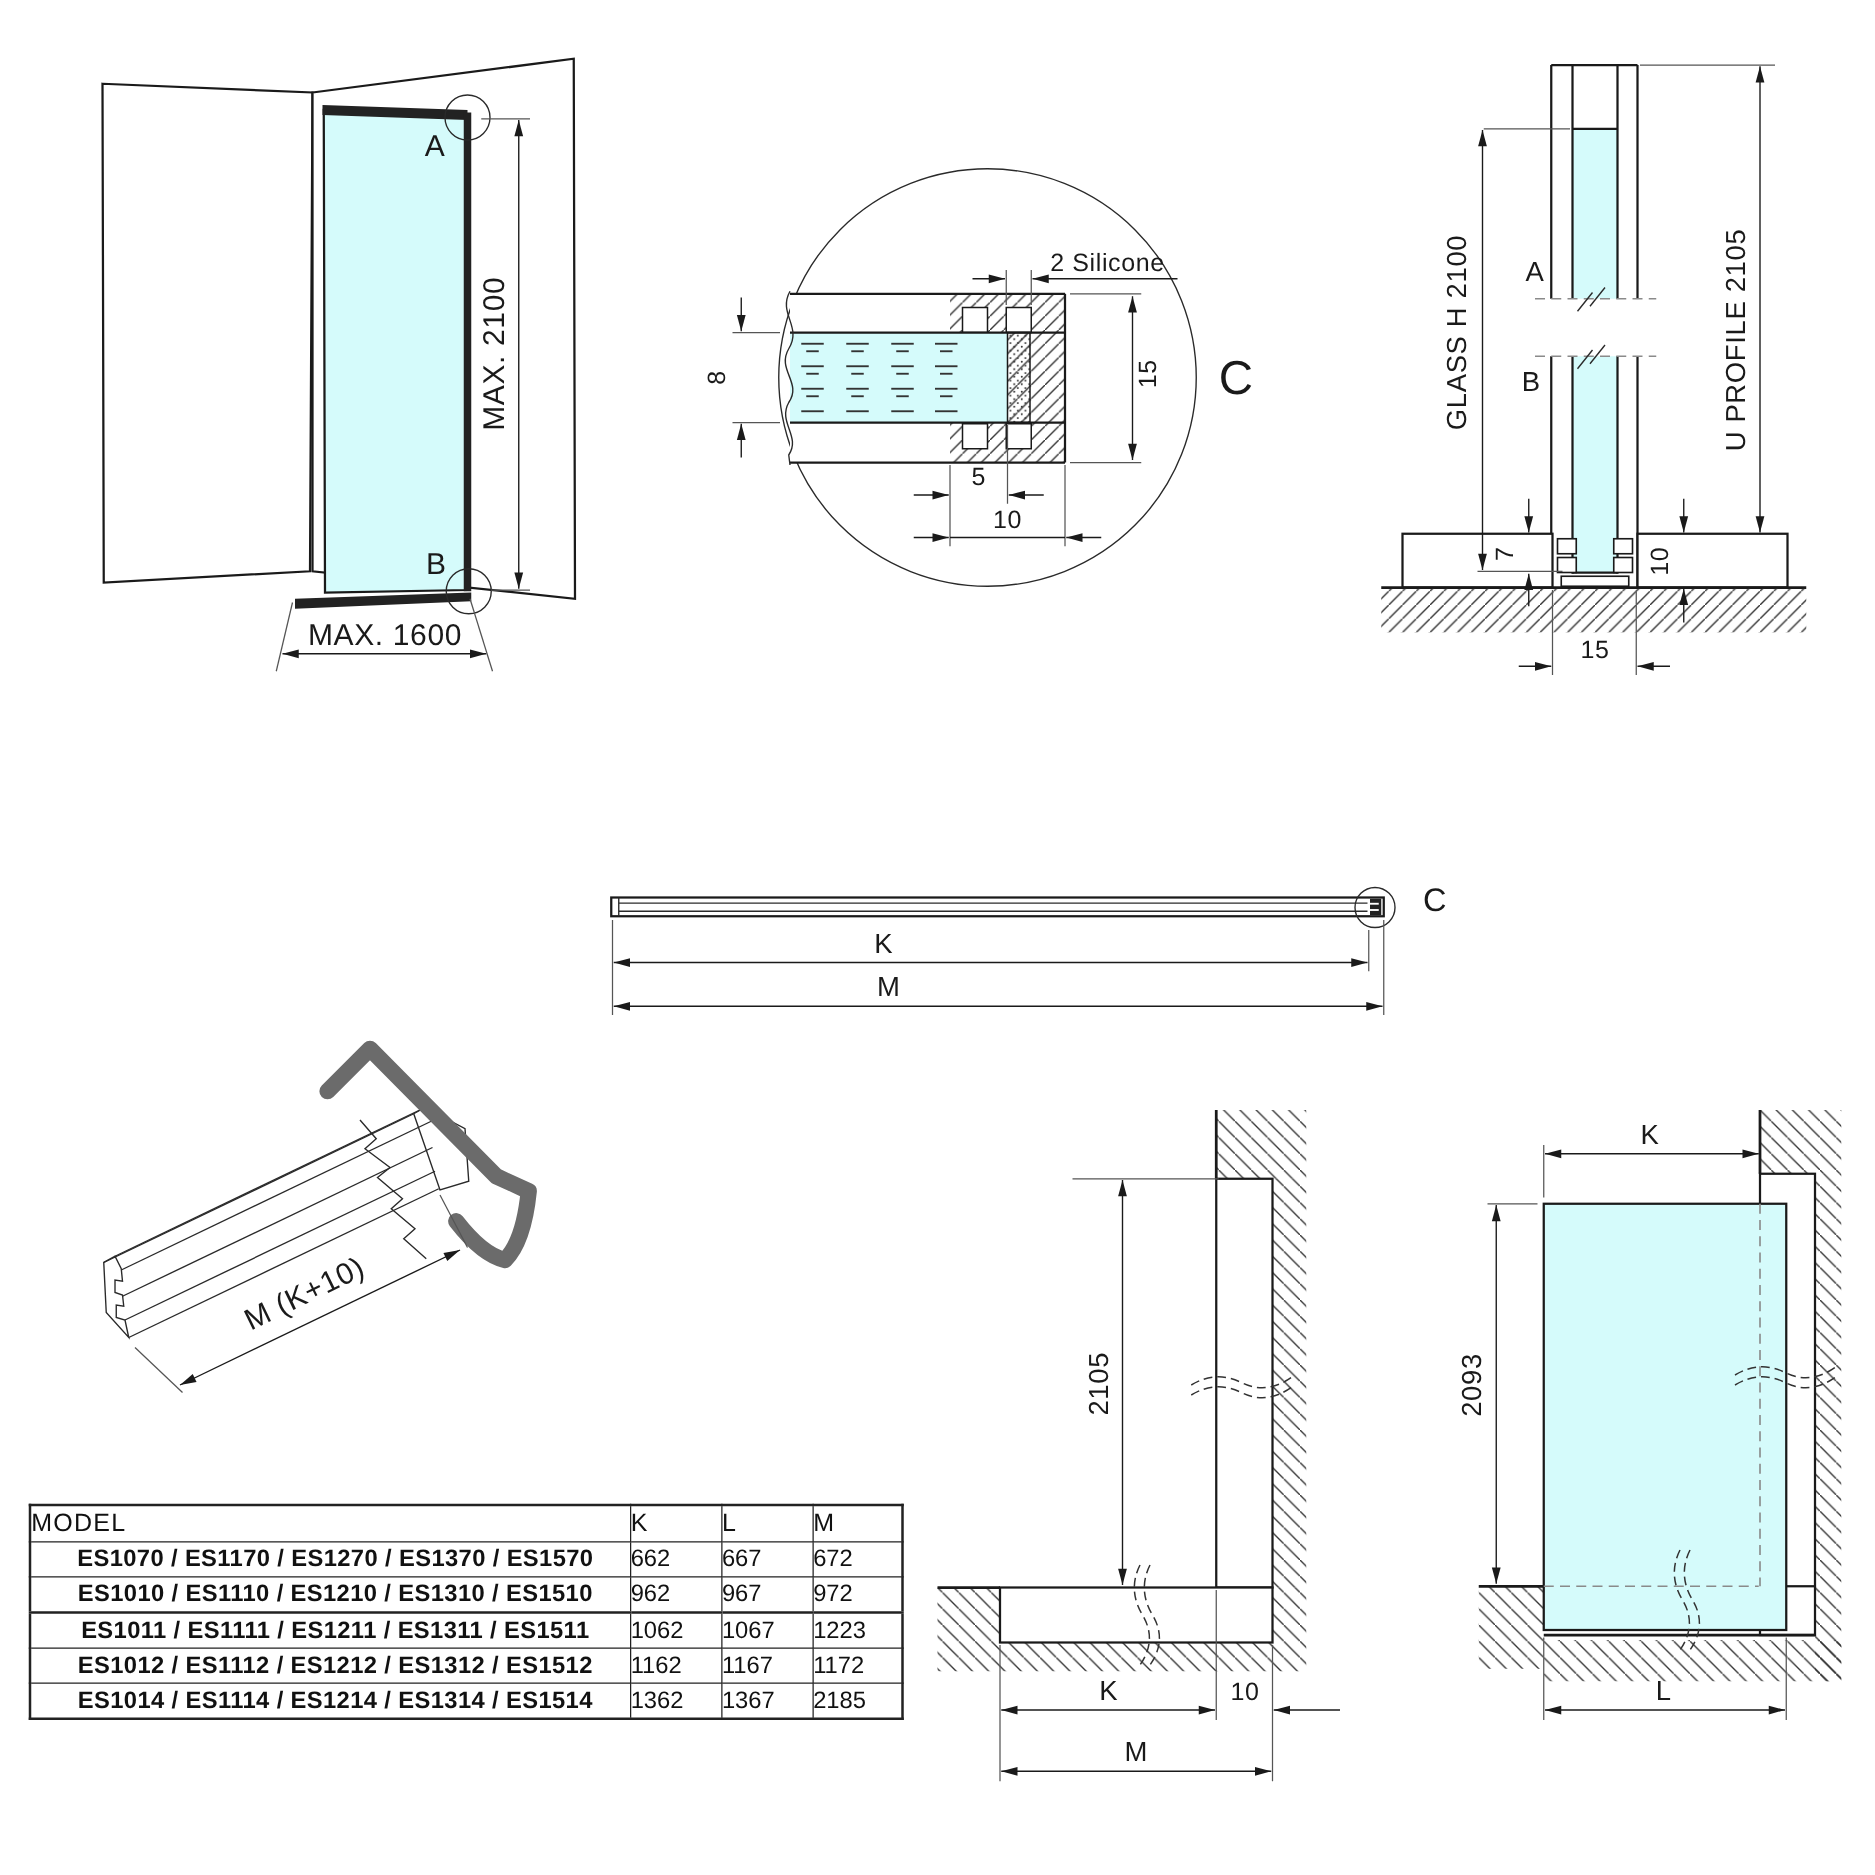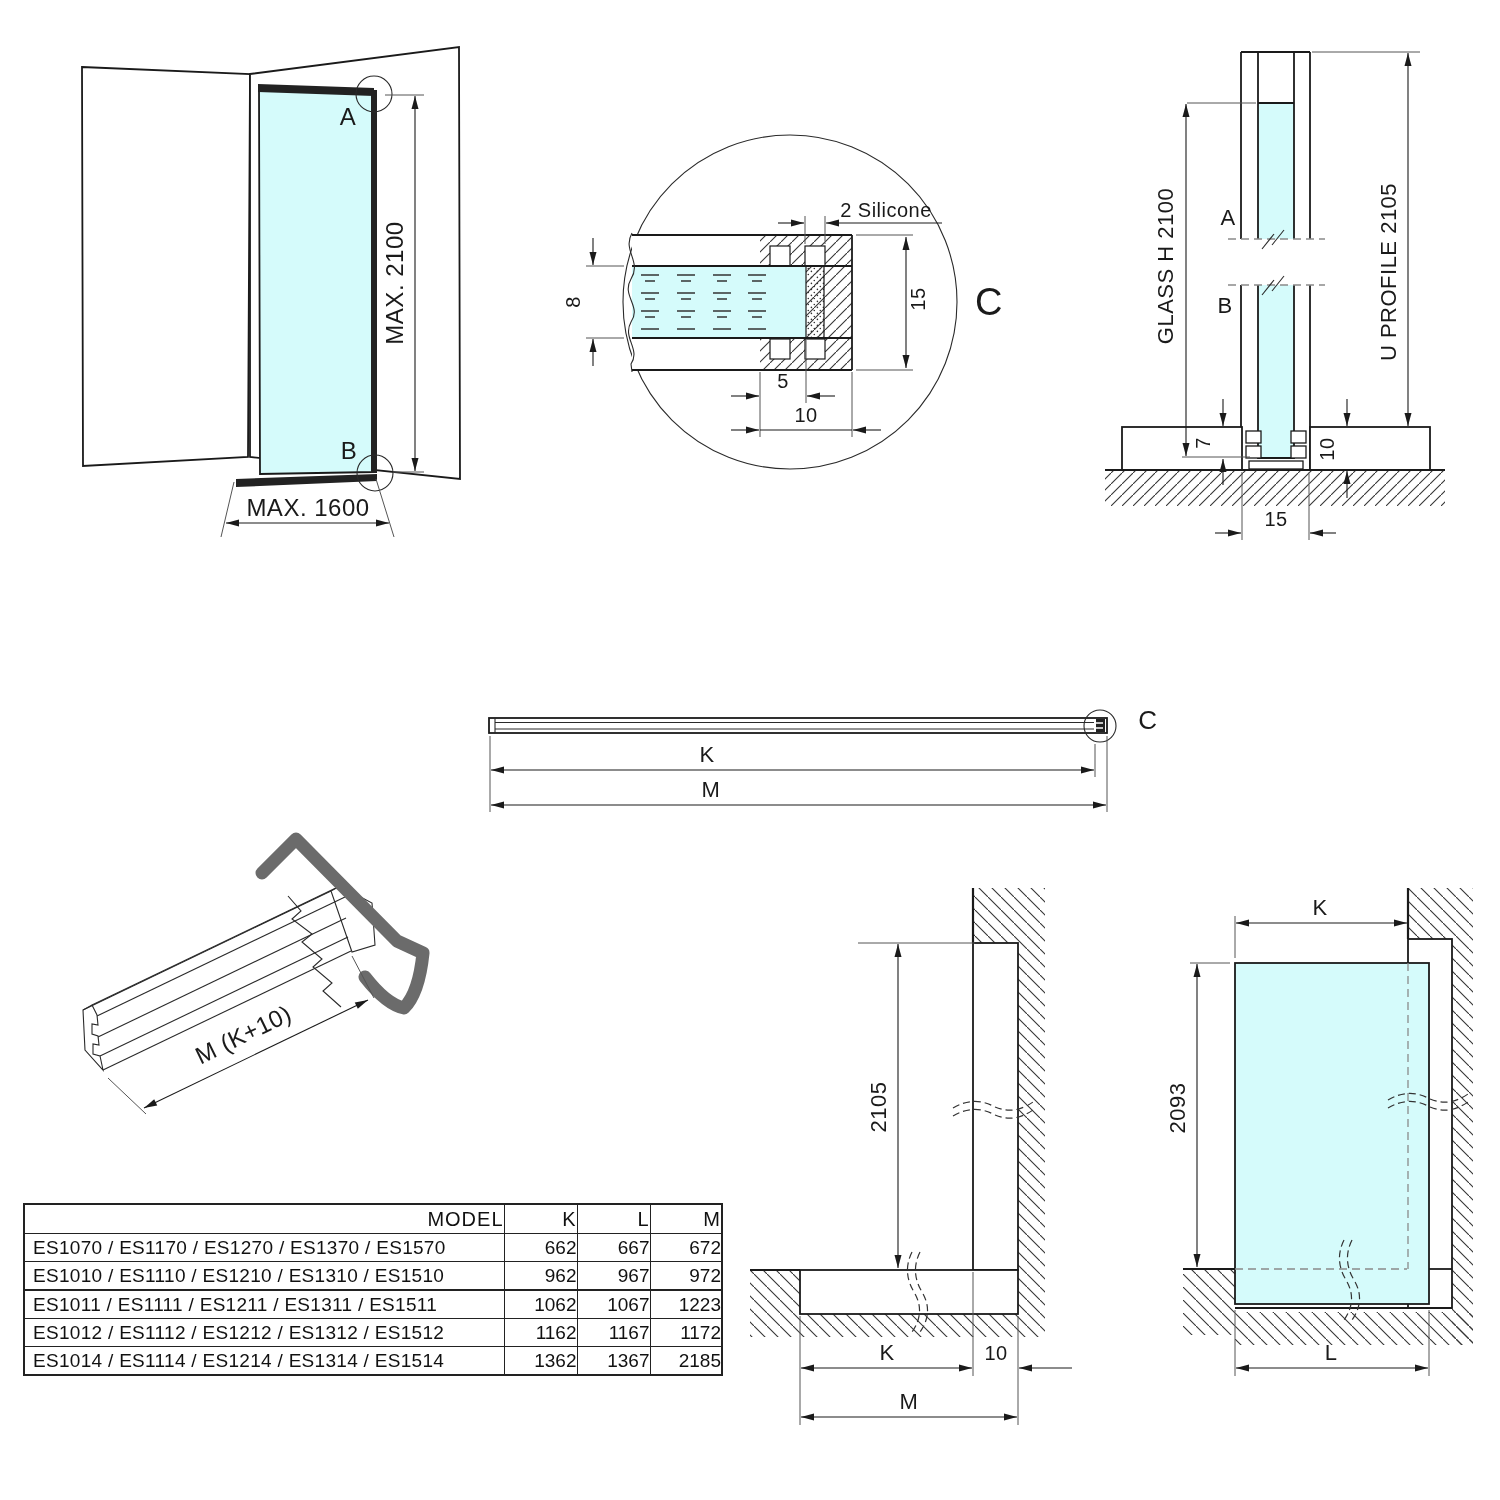--- a/index.html
+++ b/index.html
@@ -17,23 +17,23 @@
   .brk{stroke:#333;stroke-width:1.2;stroke-dasharray:7 4;fill:none;}
   .glass{fill:#d5fbfb;stroke:#1a1a1a;stroke-width:1.8;}
   .dark{fill:#222;stroke:none;}
   .gray{stroke:#6b6b6b;stroke-width:13;fill:none;stroke-linecap:round;stroke-linejoin:round;} .t20{font-size:20px;} .t22{font-size:22px;}
   .t24{font-size:24px;} .t26{font-size:26px;} .t38{font-size:38px;}
   .mid{text-anchor:middle;}
   
   #spec-table{position:absolute;left:23px;top:1203px;width:698px;border-collapse:collapse;
               table-layout:fixed;background:#fff;color:#111;border:2.2px solid #222;}
   #spec-table th,#spec-table td{border:1.5px solid #222;height:27px;padding:0 0 0 0;
-              font-weight:normal;font-size:19px;text-align:right;white-space:nowrap;overflow:hidden;}
+              font-weight:normal;font-size:19px;text-align:left;white-space:nowrap;overflow:hidden;}
   #spec-table th{height:28px;font-size:20px;letter-spacing:1px;}
-  #spec-table td.model{text-align:left;padding-left:8px;letter-spacing:.3px;}
+  #spec-table td.model{text-align:center;padding-left:8px;letter-spacing:.3px;font-weight:bold;}
   #spec-table tr.heavy td{border-top-width:2.6px;}
 </style>
 </head>
 <body>
 
 <div id="stage">
 <svg width="1500" height="1500" viewBox="0 0 1500 1500">
   <defs>
     <marker id="arw" markerUnits="userSpaceOnUse" markerWidth="14" markerHeight="10" viewBox="0 0 14 10" refX="13.5" refY="5" orient="auto-start-reverse">
       <path d="M0.5,1.5 L13.5,5 L0.5,8.5 Z" fill="#1a1a1a"></path>

